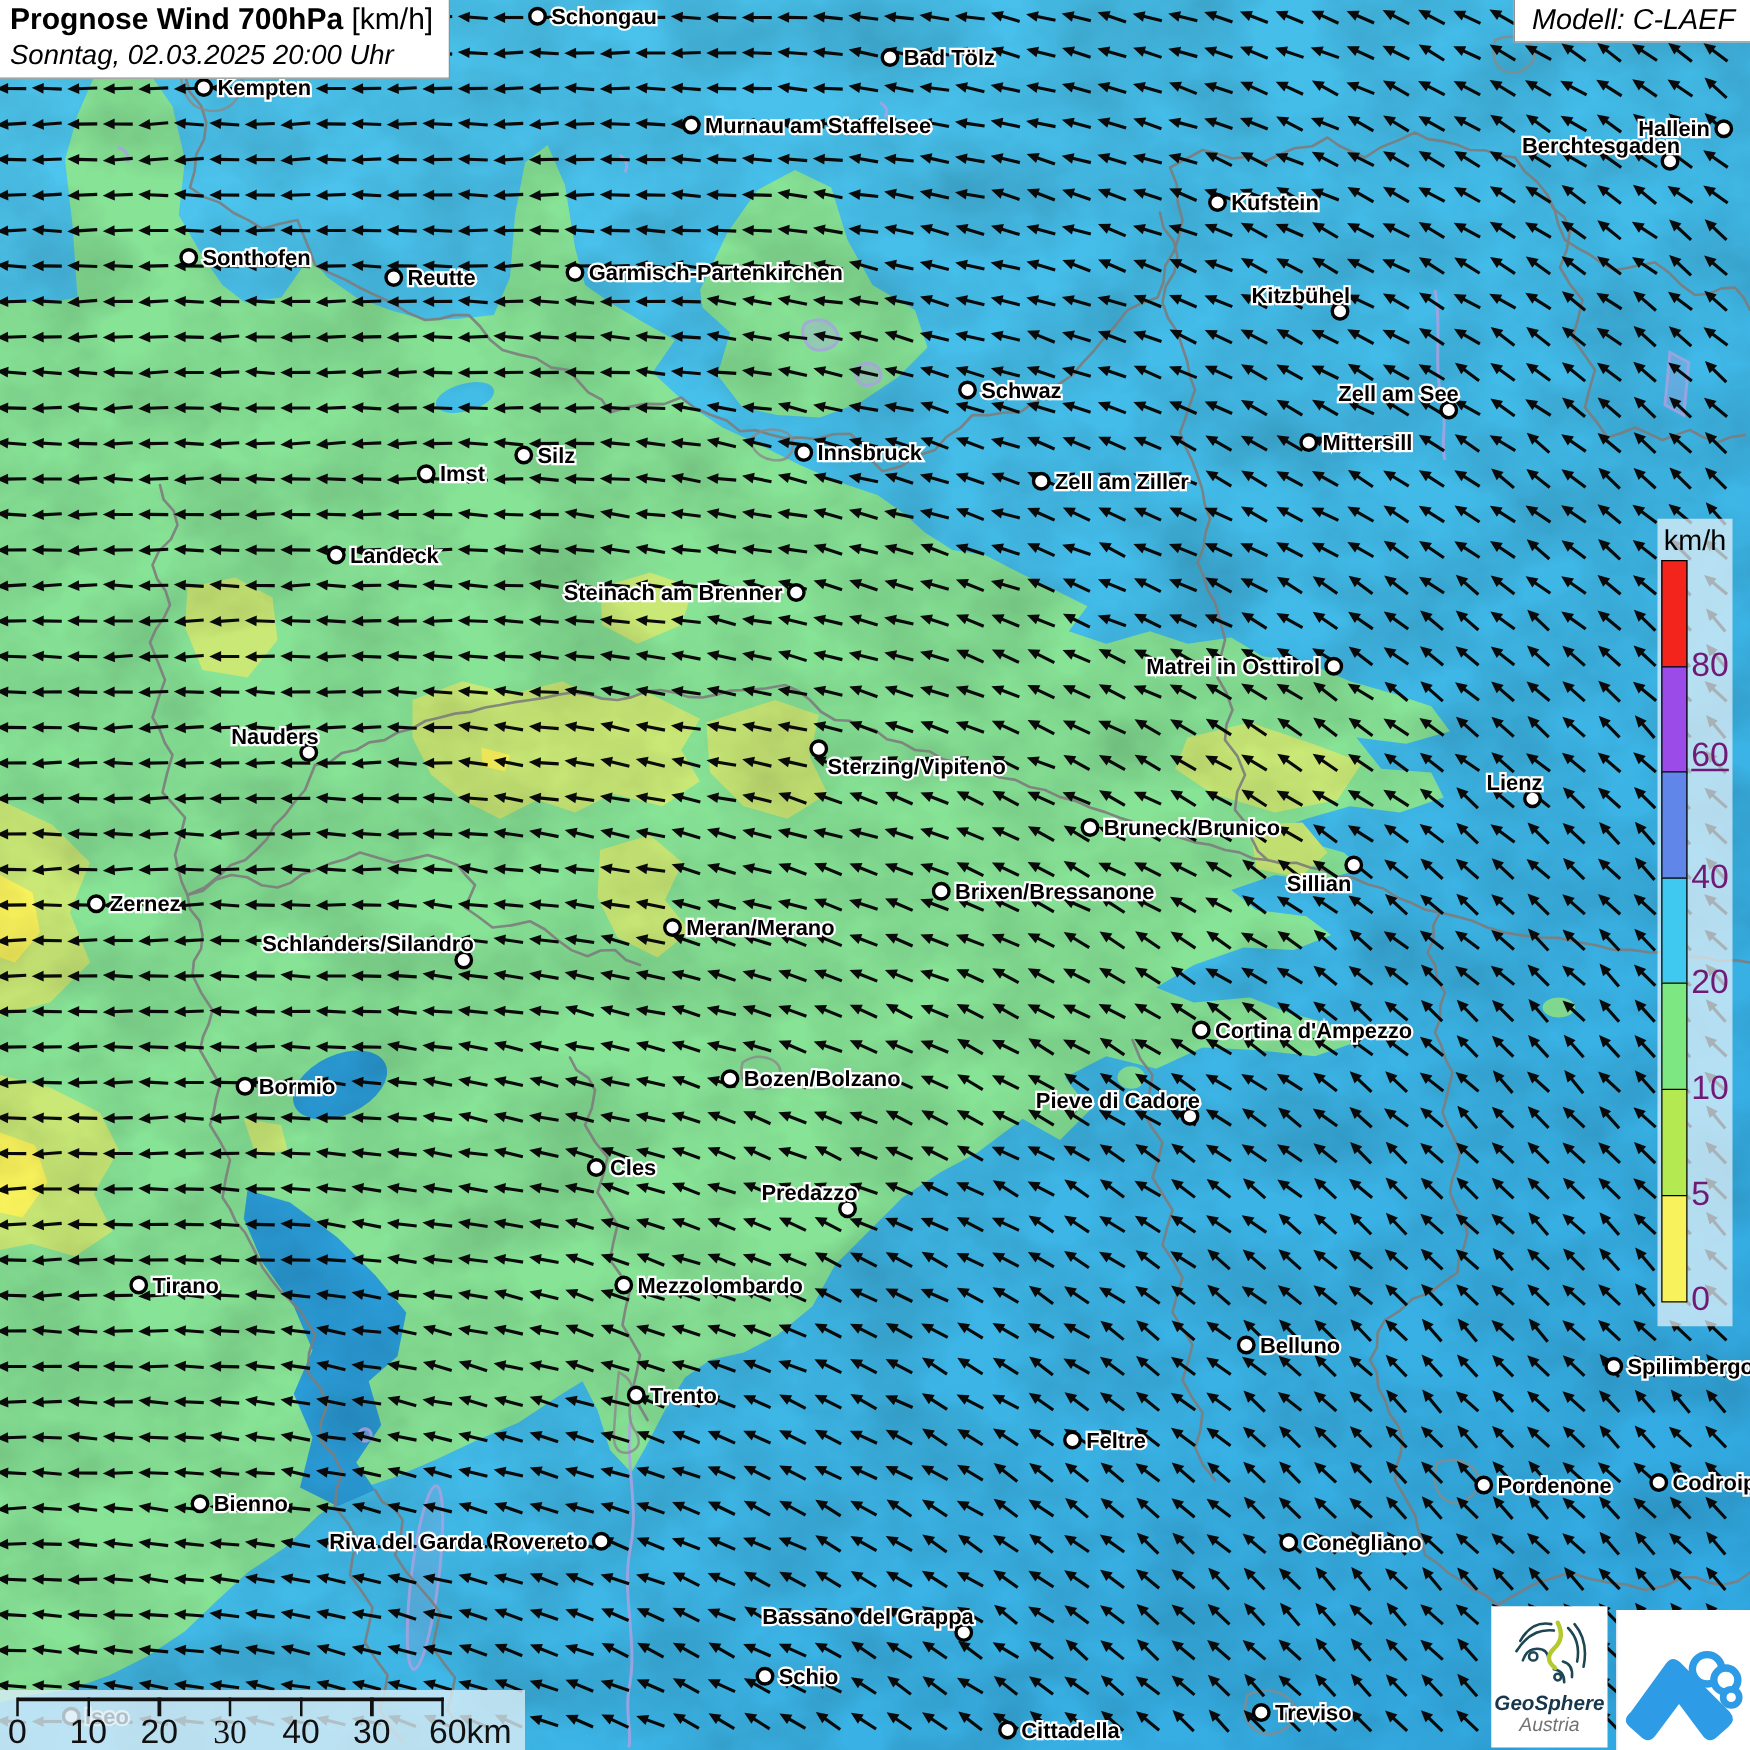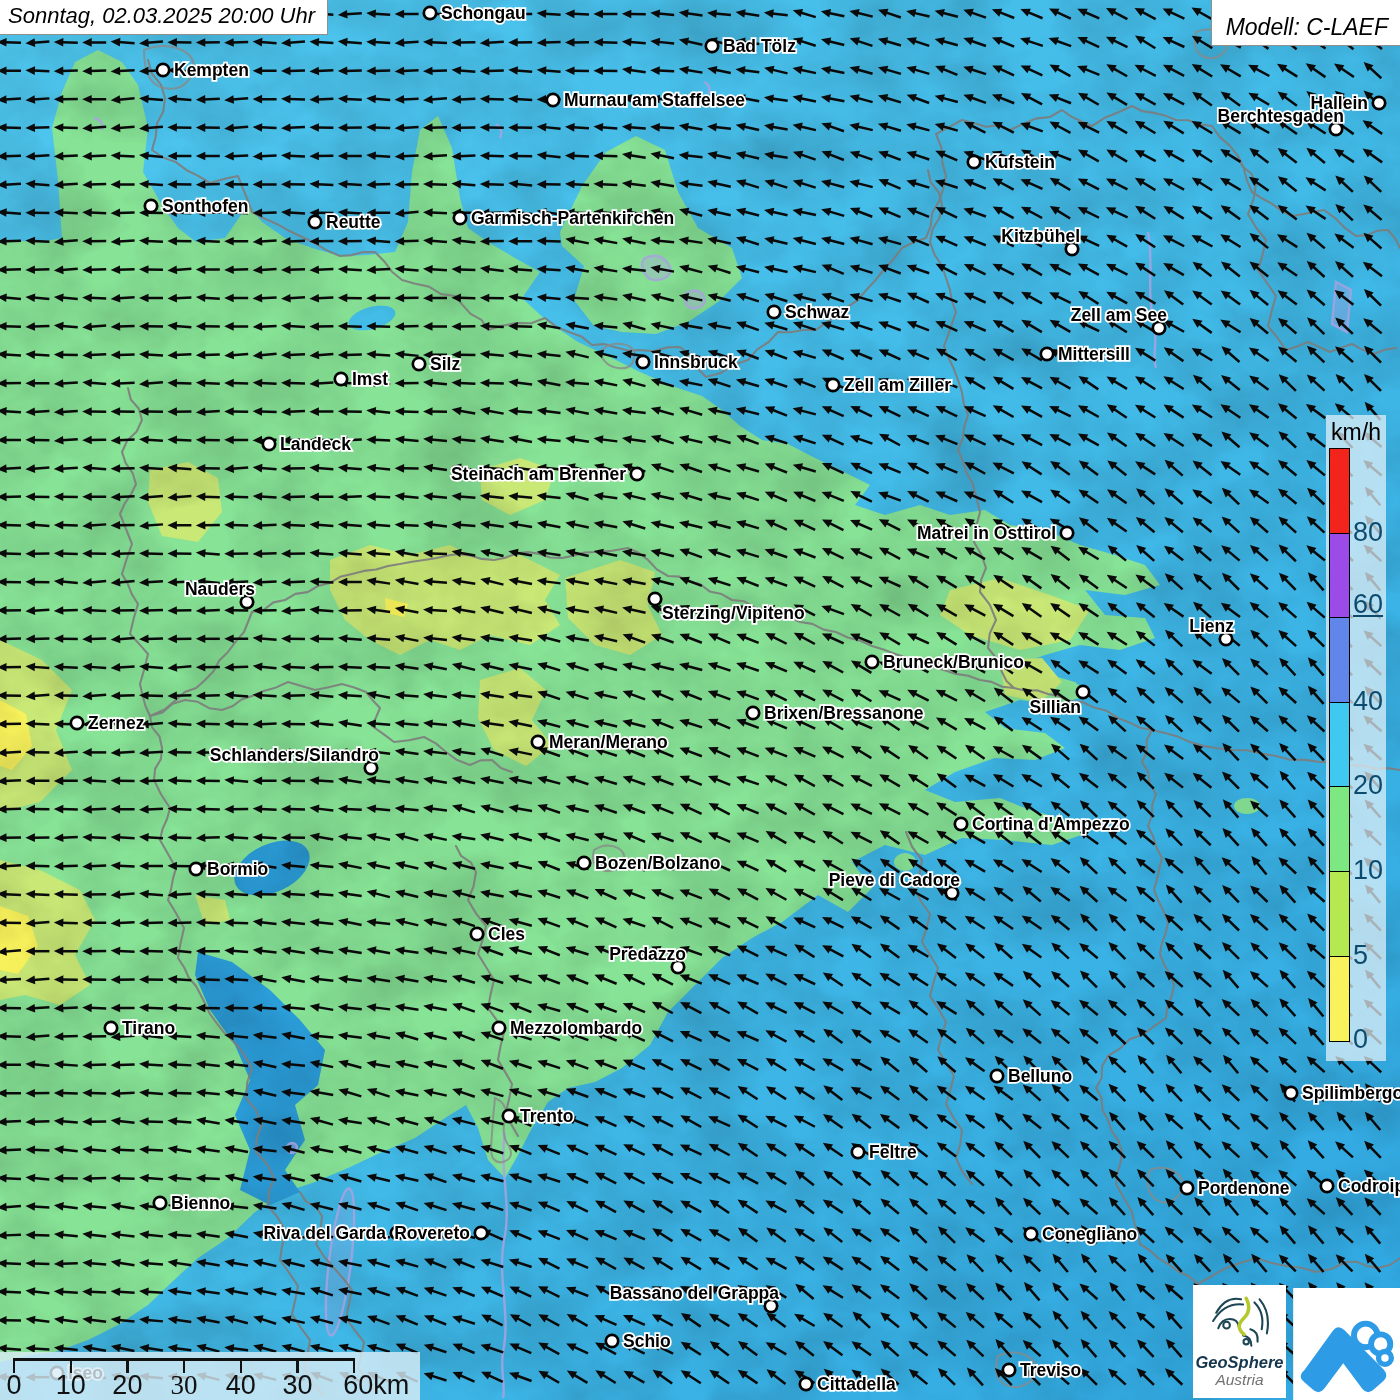--- a/index.html
+++ b/index.html
@@ -8,27 +8,27 @@
   #mapsvg{position:absolute;left:0;top:0;}
   .panel{position:absolute;box-sizing:border-box;}
   
   #title-box{left:0;top:0;background:#fff;border:1px solid #8f8f8f;border-left:none;border-top:none;
              padding:2px 12px 5px 8px;z-index:30;}
   #title-box .t1{font-size:24px;color:#000;white-space:nowrap;}
   #title-box .t1 .b{font-weight:bold;}
   #title-box .t2{font-size:22px;font-style:italic;color:#000;white-space:nowrap;margin-top:1px;}
   
   #model-box{right:0;top:0;background:#fff;border:1px solid #8f8f8f;border-right:none;border-top:none;
-             padding:14px 12px 4px 14px;font-size:23px;font-style:italic;color:#000;z-index:30;}
+             padding:2px 12px 4px 14px;font-size:23px;font-style:italic;color:#000;z-index:30;}
   
   #legend{left:1326px;top:415px;width:60px;height:646px;background:rgba(230,243,250,0.72);z-index:20;}
   #legend .unit{position:absolute;left:0;top:4px;width:100%;text-align:center;font-size:23px;color:#000000;}
   #legend .bar{position:absolute;left:3px;top:33px;width:21px;}
   #legend .blk{position:absolute;left:0;width:21px;border:1.6px solid #000;box-sizing:border-box;}
-  #legend .lab{position:absolute;left:27px;font-size:27px;color:#0c4a6e;line-height:1;}
+  #legend .lab{position:absolute;left:27px;font-size:27px;color:#701a75;line-height:1;}
   
   #scalebar{left:0;top:1352px;width:420px;height:48px;background:rgba(219,237,246,0.8);z-index:20;}
   #scalebar .line{position:absolute;background:#111;}
   #scalebar .lab{position:absolute;top:18px;font-size:27px;color:#111;transform:translateX(-50%);white-space:nowrap;}
   
   #geosphere-box{left:1193px;top:1285px;width:93px;height:113px;background:#fff;z-index:30;text-align:center;font-style:italic;}
   #geosphere-box .nm{font-size:16.5px;font-weight:bold;color:#16364d;line-height:1.05;margin-top:-2px;}
   #geosphere-box .ct{font-size:15.5px;color:#737373;}
   #bluelogo-box{left:1293px;top:1288px;width:107px;height:112px;background:#fff;border-left:1px solid #e8e8e8;z-index:30;}
 </style>
@@ -2720,20 +2720,21 @@
           <text x="817" y="1384" text-anchor="start" dominant-baseline="central" font-family="&quot;Liberation Sans&quot;, sans-serif" font-size="17.5" font-weight="bold" fill="#000" stroke="#fff" stroke-width="3.4" paint-order="stroke">Cittadella</text>
         </g>
         <g>
           <circle cx="57" cy="1373" r="6.2" fill="#fff" stroke="#000" stroke-width="2.7"></circle>
           <text x="68" y="1373" text-anchor="start" dominant-baseline="central" font-family="&quot;Liberation Sans&quot;, sans-serif" font-size="17.5" font-weight="bold" fill="#000" stroke="#fff" stroke-width="3.4" paint-order="stroke">Iseo</text>
         </g>
       </g>
     </svg>
 
   <div class="panel" id="title-box">
+    <div class="t1"><span class="b">Prognose Wind 700hPa</span> <span>[km/h]</span></div>
     <div class="t2">Sonntag, 02.03.2025 20:00 Uhr</div>
   </div>
 
   <div class="panel" id="model-box">
     <span>Modell: C-LAEF</span>
   </div>
 
   <div class="panel" id="legend">
     <div class="unit">km/h</div>
     <div class="bar">

